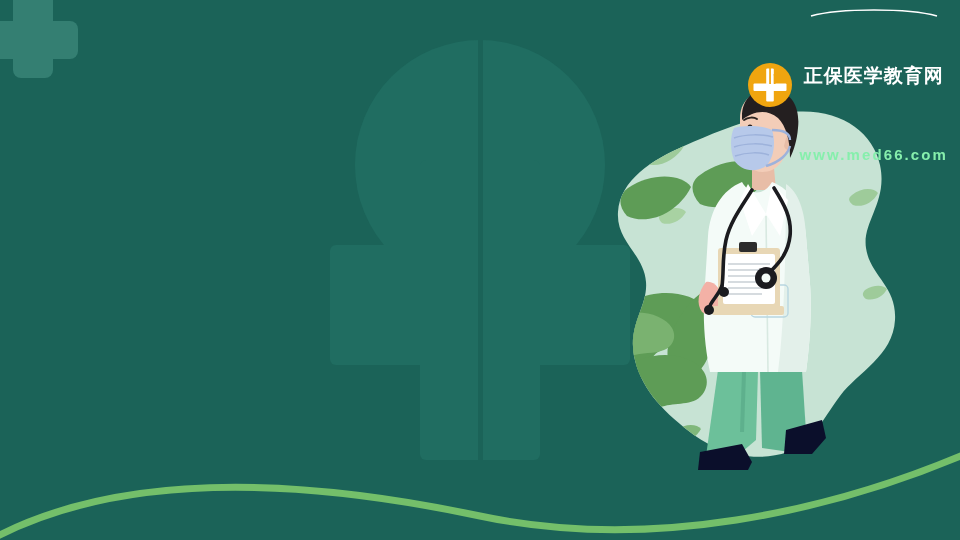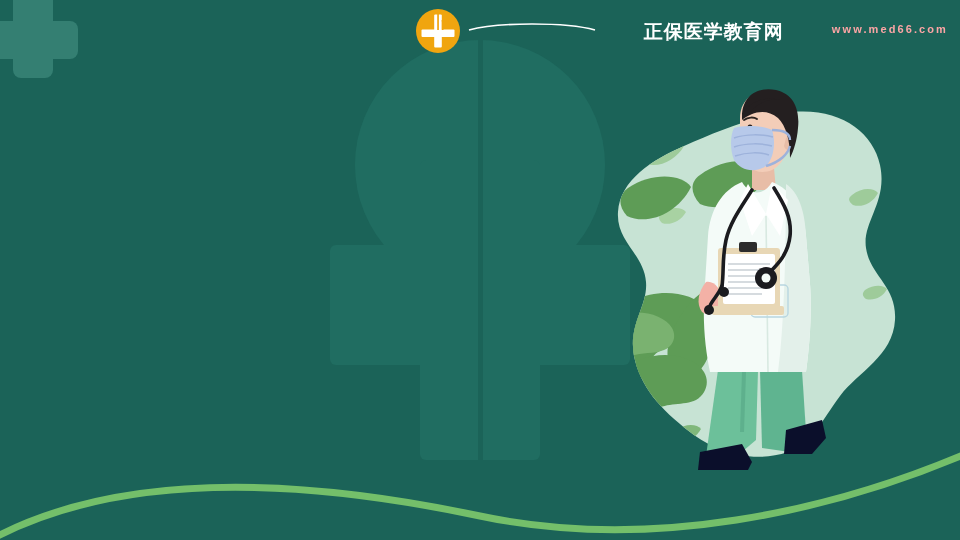--- a/index.html
+++ b/index.html
@@ -53,37 +53,37 @@
     right: 12px;
     top: 8px;
     z-index: 7;
     display: flex;
     align-items: center;
     gap: 7px;
   }
   #logo-mark { flex: none; }
   #logo-text-wrap {
     display: flex;
-    flex-direction: row;
-    align-items: flex-start;
+    flex-direction: column;
+    align-items: center;
     line-height: 1;
     gap: 48px;
   }
   #logo-name {
     font-size: 19px;
     font-weight: bold;
     color: #ffffff;
     letter-spacing: 1px;
     white-space: nowrap;
   }
   #logo-url {
-    margin-top: 2px;
-    font-size: 11px;
+    margin-top: 14px;
+    font-size: 15px;
     font-weight: bold;
-    color: #fca5a5;
+    color: #86efac;
     letter-spacing: 2.1px;
     white-space: nowrap;
   }
   #logo-arc { display: block; margin-bottom: 1px; }
 </style>
 </head>
 <body>
 
 <div id="slide">
 

